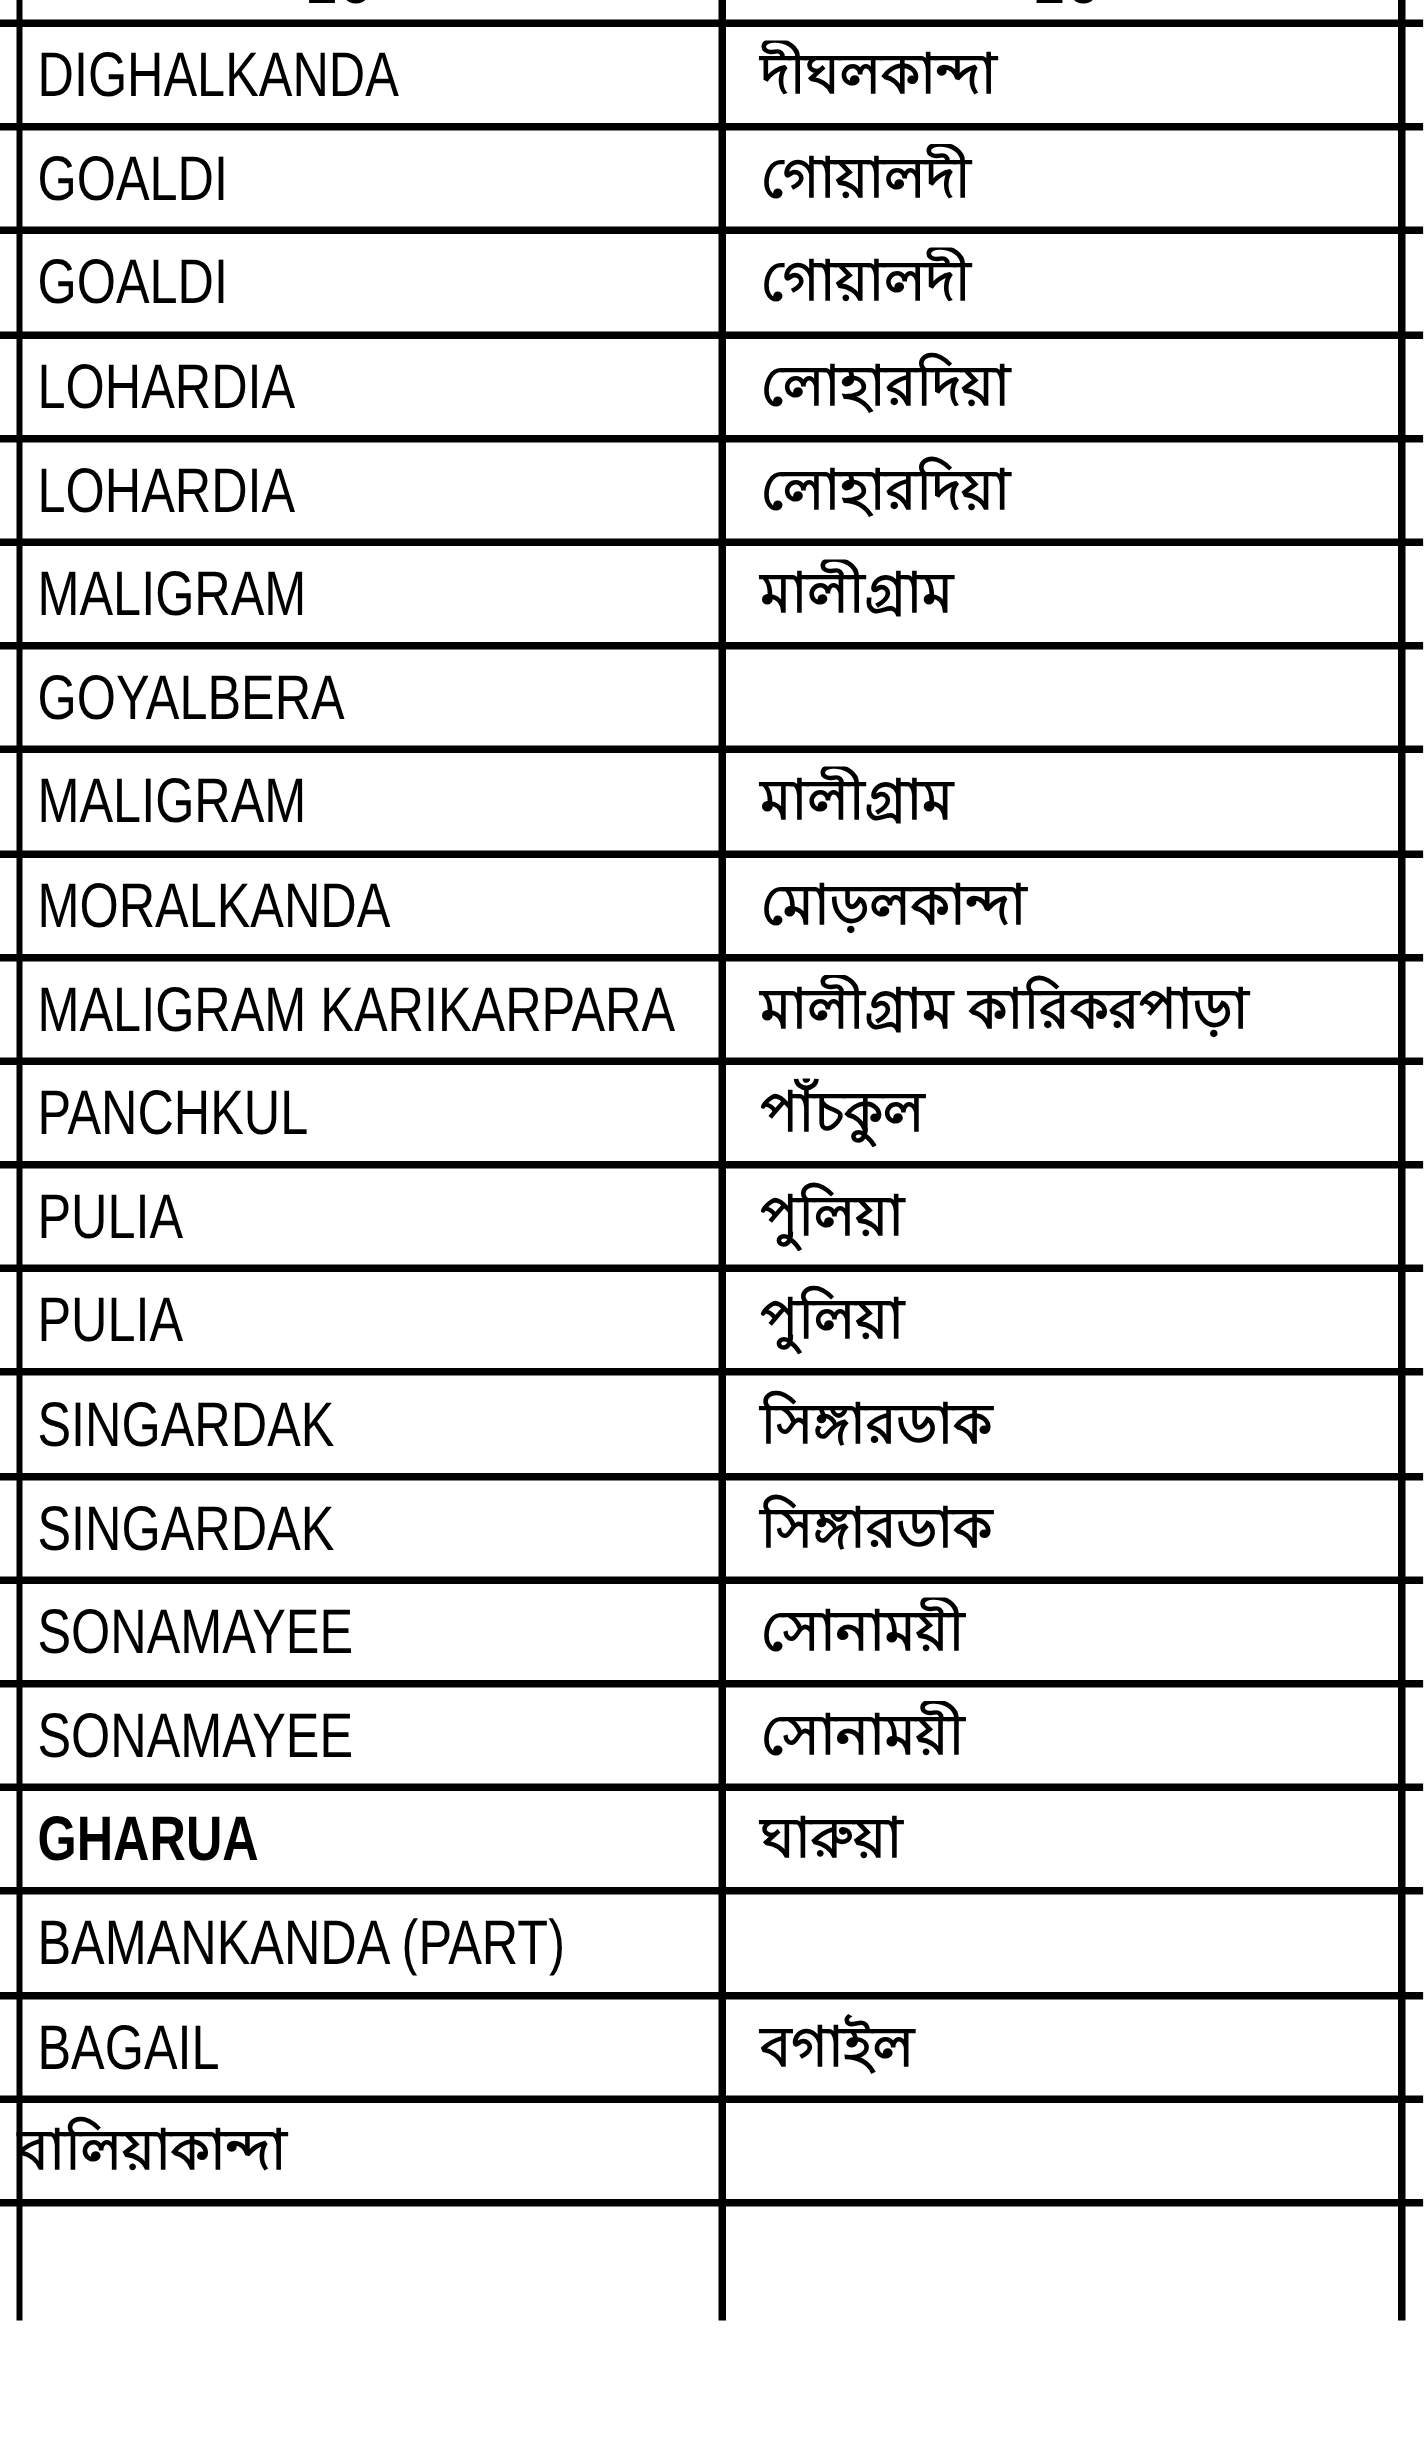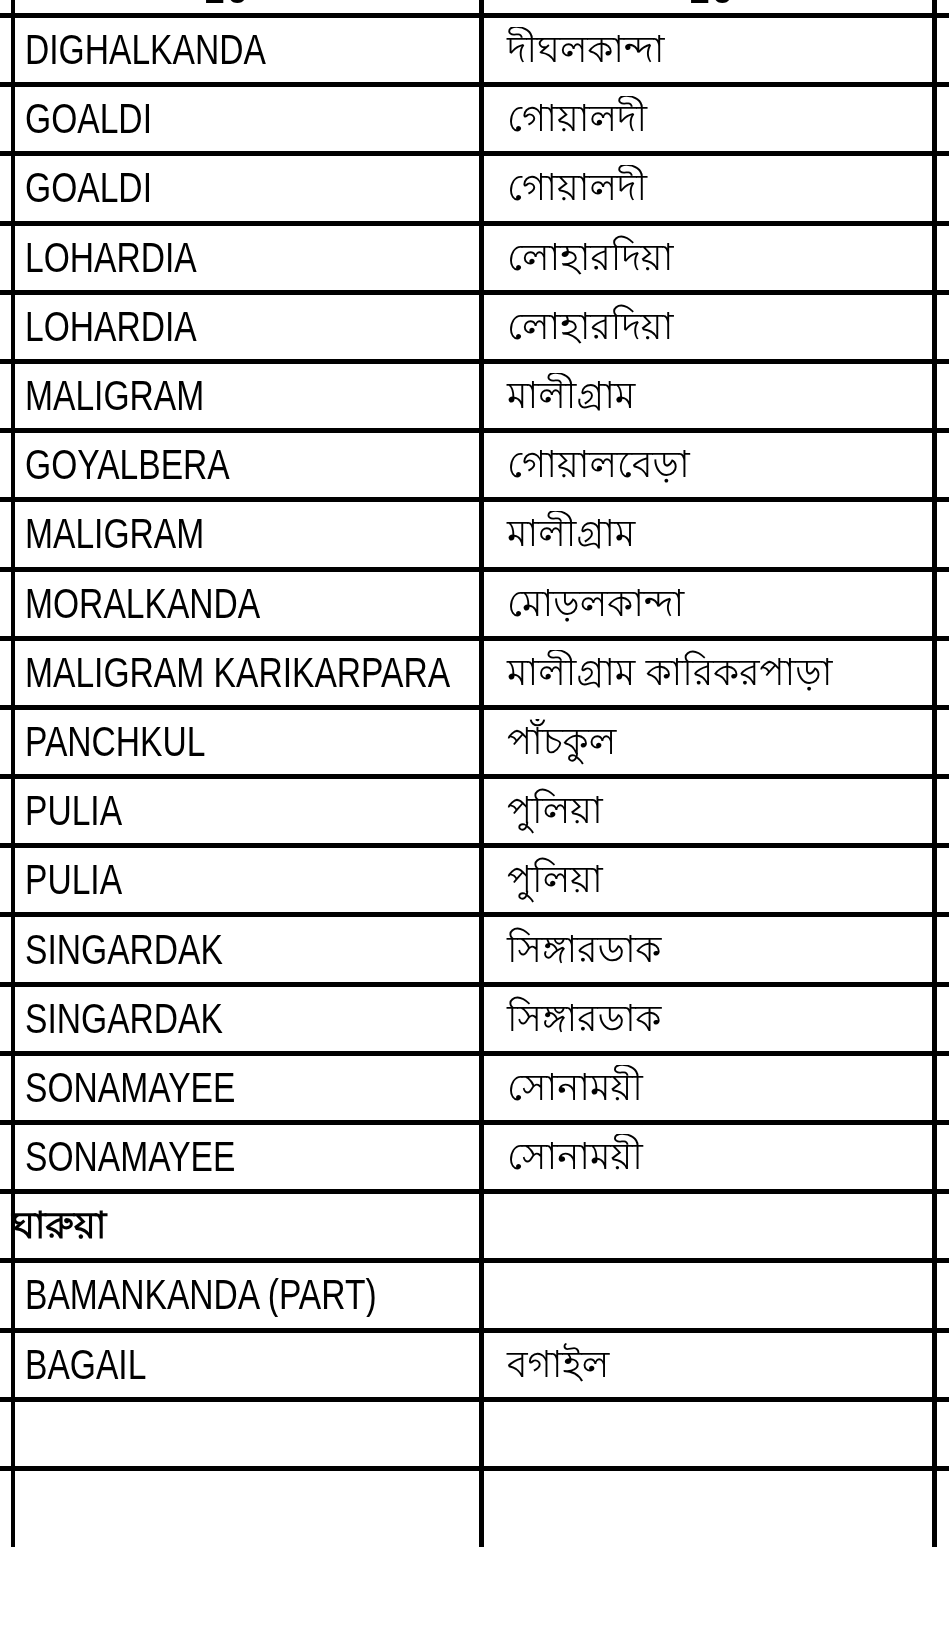--- a/index.html
+++ b/index.html
@@ -59,20 +59,21 @@
     font-size: 42px;
     line-height: 44px;
     transform: scaleX(0.80);
     transform-origin: 0 50%;
     letter-spacing: 0px;
   }
   .cell-bn .txt {
     display: inline-block;
     font-size: 37px;
     line-height: 46px;
+    font-weight: bold;
   }
   .trow.bold .txt { font-weight: bold; }
 
   
   .vline {
     position: absolute;
     top: 0;
     width: 5px;
     height: 1547px;
     background: #000000;
@@ -137,23 +138,20 @@
       <span class="txt">MALIGRAM</span>
     </div>
     <div class="cell-bn">
       <span class="txt">মালীগ্রাম</span>
     </div>
   </div>
       <div class="trow">
     <div class="cell-en">
       <span class="txt">GOYALBERA</span>
     </div>
-    <div class="cell-bn">
-      <span class="txt">গোয়ালবেড়া</span>
-    </div>
   </div>
       <div class="trow">
     <div class="cell-en">
       <span class="txt">MALIGRAM</span>
     </div>
     <div class="cell-bn">
       <span class="txt">মালীগ্রাম</span>
     </div>
   </div>
       <div class="trow">
@@ -222,38 +220,44 @@
   </div>
       <div class="trow">
     <div class="cell-en">
       <span class="txt">SONAMAYEE</span>
     </div>
     <div class="cell-bn">
       <span class="txt">সোনাময়ী</span>
     </div>
   </div>
       <div class="trow bold">
+    <div class="cell-en">
+      <span class="txt">GHARUA</span>
+    </div>
     <div class="cell-bn">
       <span class="txt">ঘারুয়া</span>
     </div>
   </div>
       <div class="trow">
     <div class="cell-en">
       <span class="txt">BAMANKANDA (PART)</span>
     </div>
   </div>
       <div class="trow">
     <div class="cell-en">
       <span class="txt">BAGAIL</span>
     </div>
     <div class="cell-bn">
       <span class="txt">বগাইল</span>
     </div>
   </div>
       <div class="trow">
+    <div class="cell-bn">
+      <span class="txt">বালিয়াকান্দা</span>
+    </div>
   </div>
     </div>
 
   <div class="vline v-left"></div>
   <div class="vline v-divider"></div>
   <div class="vline v-right"></div>
 
 </div>
 
 </body></html>

